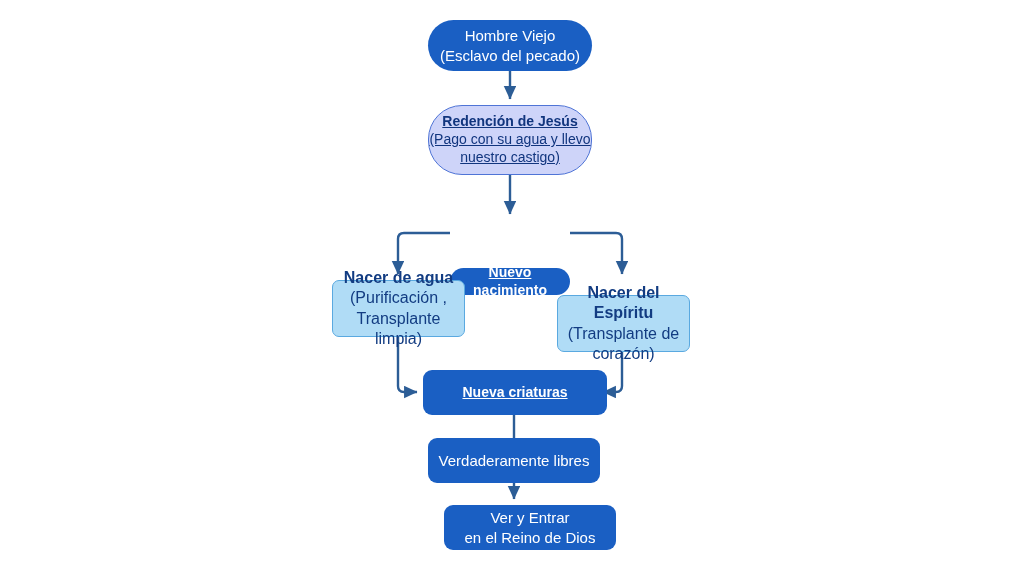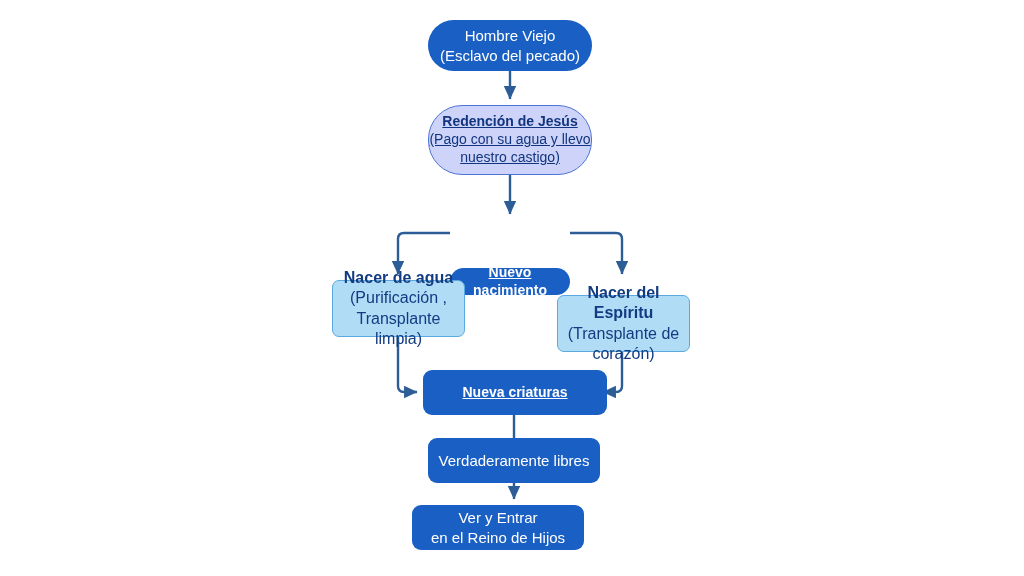--- a/index.html
+++ b/index.html
@@ -124,18 +124,18 @@
   </div>
 
   <div class="node n-solid r-med fs-14" style="left:423px; top:370px; width:184px; height:45px;">
     <span class="t-bold">Nueva criaturas</span>
   </div>
 
   <div class="node n-solid r-med fs-15" style="left:428px; top:438px; width:172px; height:45px;">
     <span class="t-reg">Verdaderamente libres</span>
   </div>
 
-  <div class="node n-solid r-med fs-15" style="left:412px; top:505px; width:172px; height:45px;">
+  <div class="node n-solid r-med fs-15" style="left:444px; top:505px; width:172px; height:45px;">
     <span class="t-reg">Ver y Entrar</span>
-    <span class="t-reg">en el Reino de Hijos</span>
+    <span class="t-reg">en el Reino de Dios</span>
   </div>
 
 </div>
 
 </body></html>

